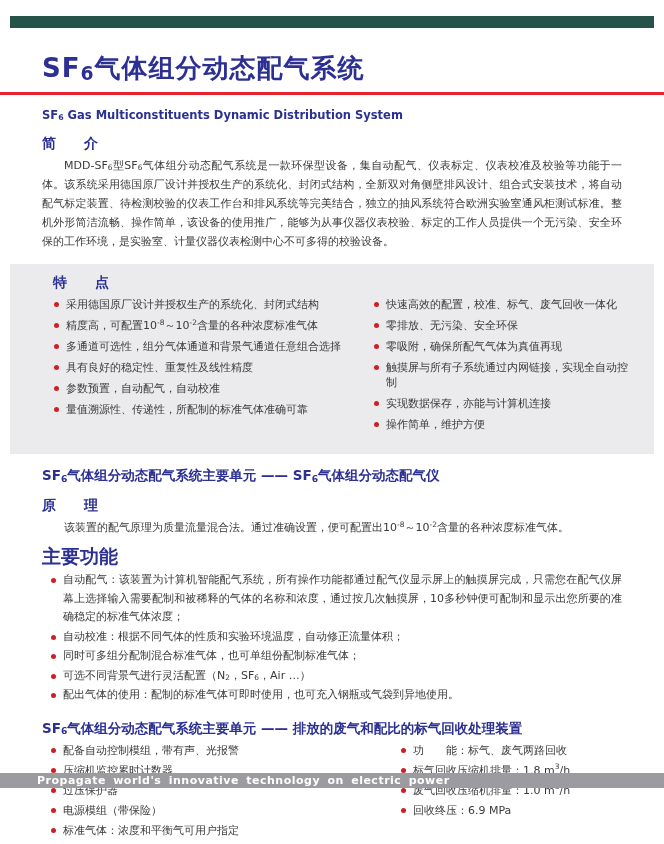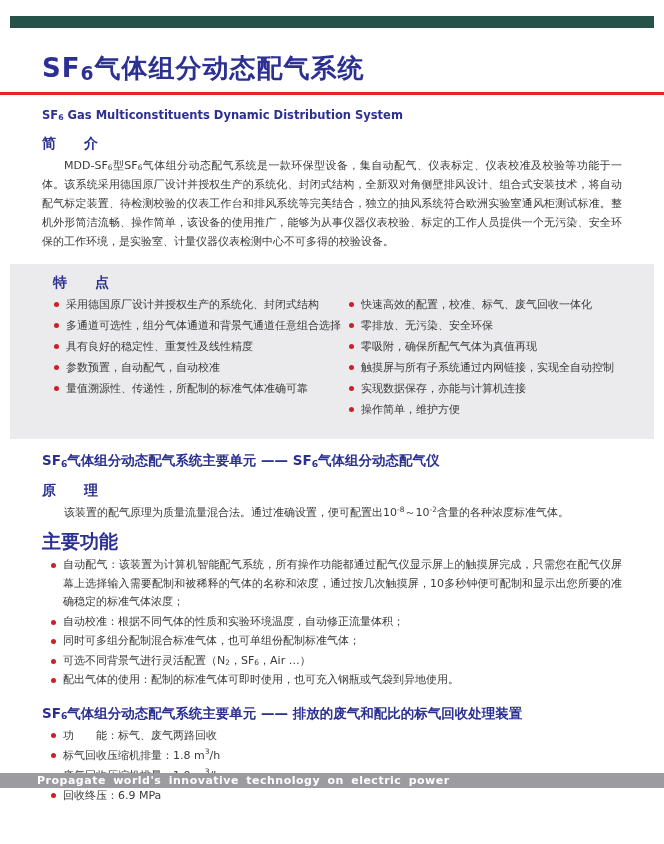--- a/index.html
+++ b/index.html
@@ -55,21 +55,21 @@
     text-align:justify;
     text-indent:2em;
     color:#3a3a3a;
   }
   .features-box{
     margin:13px 10px 0 10px;
     background:#ebebed;
     padding:9px 16px 16px 43px;
   }
   .features-box .sec-heading{margin:0;}
-  .feat-cols{display:flex;margin-top:6px;}
+  .feat-cols{display:flex;margin-top:6px;gap:25px;}
   .feat-col-left{width:295px;flex:0 0 295px;}
   .feat-col-right{flex:1;}
   ul.blist{list-style:none;margin:0;padding:0;}
   ul.blist li{
     position:relative;
     padding-left:13px;
     font-size:11px;
     line-height:15px;
     margin-bottom:6px;
     color:#3a3a3a;
@@ -141,20 +141,21 @@
   <div class="page-subtitle">SF<sub>6</sub> Gas Multiconstituents Dynamic Distribution System</div>
 
   <div class="sec-heading">简　　介</div>
   <div class="para">MDD-SF<sub>6</sub>型SF<sub>6</sub>气体组分动态配气系统是一款环保型设备，集自动配气、仪表标定、仪表校准及校验等功能于一体。该系统采用德国原厂设计并授权生产的系统化、封闭式结构，全新双对角侧壁排风设计、组合式安装技术，将自动配气标定装置、待检测校验的仪表工作台和排风系统等完美结合，独立的抽风系统符合欧洲实验室通风柜测试标准。整机外形简洁流畅、操作简单，该设备的使用推广，能够为从事仪器仪表校验、标定的工作人员提供一个无污染、安全环保的工作环境，是实验室、计量仪器仪表检测中心不可多得的校验设备。</div>
 
   <div class="features-box">
     <div class="sec-heading">特　　点</div>
     <div class="feat-cols">
       <ul class="blist feat-col-left">
           <li><span class="dot"></span><span>采用德国原厂设计并授权生产的系统化、封闭式结构</span></li>
+          <li><span class="dot"></span><span>精度高，可配置10<sup>-8</sup>～10<sup>-2</sup>含量的各种浓度标准气体</span></li>
           <li><span class="dot"></span><span>多通道可选性，组分气体通道和背景气通道任意组合选择</span></li>
           <li><span class="dot"></span><span>具有良好的稳定性、重复性及线性精度</span></li>
           <li><span class="dot"></span><span>参数预置，自动配气，自动校准</span></li>
           <li><span class="dot"></span><span>量值溯源性、传递性，所配制的标准气体准确可靠</span></li>
         </ul>
       <ul class="blist feat-col-right">
           <li><span class="dot"></span><span>快速高效的配置，校准、标气、废气回收一体化</span></li>
           <li><span class="dot"></span><span>零排放、无污染、安全环保</span></li>
           <li><span class="dot"></span><span>零吸附，确保所配气气体为真值再现</span></li>
           <li><span class="dot"></span><span>触摸屏与所有子系统通过内网链接，实现全自动控制</span></li>
@@ -174,20 +175,27 @@
       <li><span class="dot"></span><span>自动配气：该装置为计算机智能配气系统，所有操作功能都通过配气仪显示屏上的触摸屏完成，只需您在配气仪屏幕上选择输入需要配制和被稀释的气体的名称和浓度，通过按几次触摸屏，10多秒钟便可配制和显示出您所要的准确稳定的标准气体浓度；</span></li>
       <li><span class="dot"></span><span>自动校准：根据不同气体的性质和实验环境温度，自动修正流量体积；</span></li>
       <li><span class="dot"></span><span>同时可多组分配制混合标准气体，也可单组份配制标准气体；</span></li>
       <li><span class="dot"></span><span>可选不同背景气进行灵活配置（N<sub>2</sub>，SF<sub>6</sub>，Air …）</span></li>
       <li><span class="dot"></span><span>配出气体的使用：配制的标准气体可即时使用，也可充入钢瓶或气袋到异地使用。</span></li>
     </ul>
 
   <div class="unit-title">SF<sub>6</sub>气体组分动态配气系统主要单元 —— 排放的废气和配比的标气回收处理装置</div>
 
   <div class="unit2-cols">
+    <ul class="blist unit2-left">
+        <li><span class="dot"></span><span>配备自动控制模组，带有声、光报警</span></li>
+        <li><span class="dot"></span><span>压缩机监控累时计数器</span></li>
+        <li><span class="dot"></span><span>过压保护器</span></li>
+        <li><span class="dot"></span><span>电源模组（带保险）</span></li>
+        <li><span class="dot"></span><span>标准气体：浓度和平衡气可用户指定</span></li>
+      </ul>
     <ul class="blist unit2-right">
         <li><span class="dot"></span><span>功　　能：标气、废气两路回收</span></li>
         <li><span class="dot"></span><span>标气回收压缩机排量：1.8 m<sup>3</sup>/h</span></li>
         <li><span class="dot"></span><span>废气回收压缩机排量：1.0 m<sup>3</sup>/h</span></li>
         <li><span class="dot"></span><span>回收终压：6.9 MPa</span></li>
       </ul>
   </div>
 
   <div class="footer-bar">
     <span>Propagate world's innovative technology on electric power</span>

